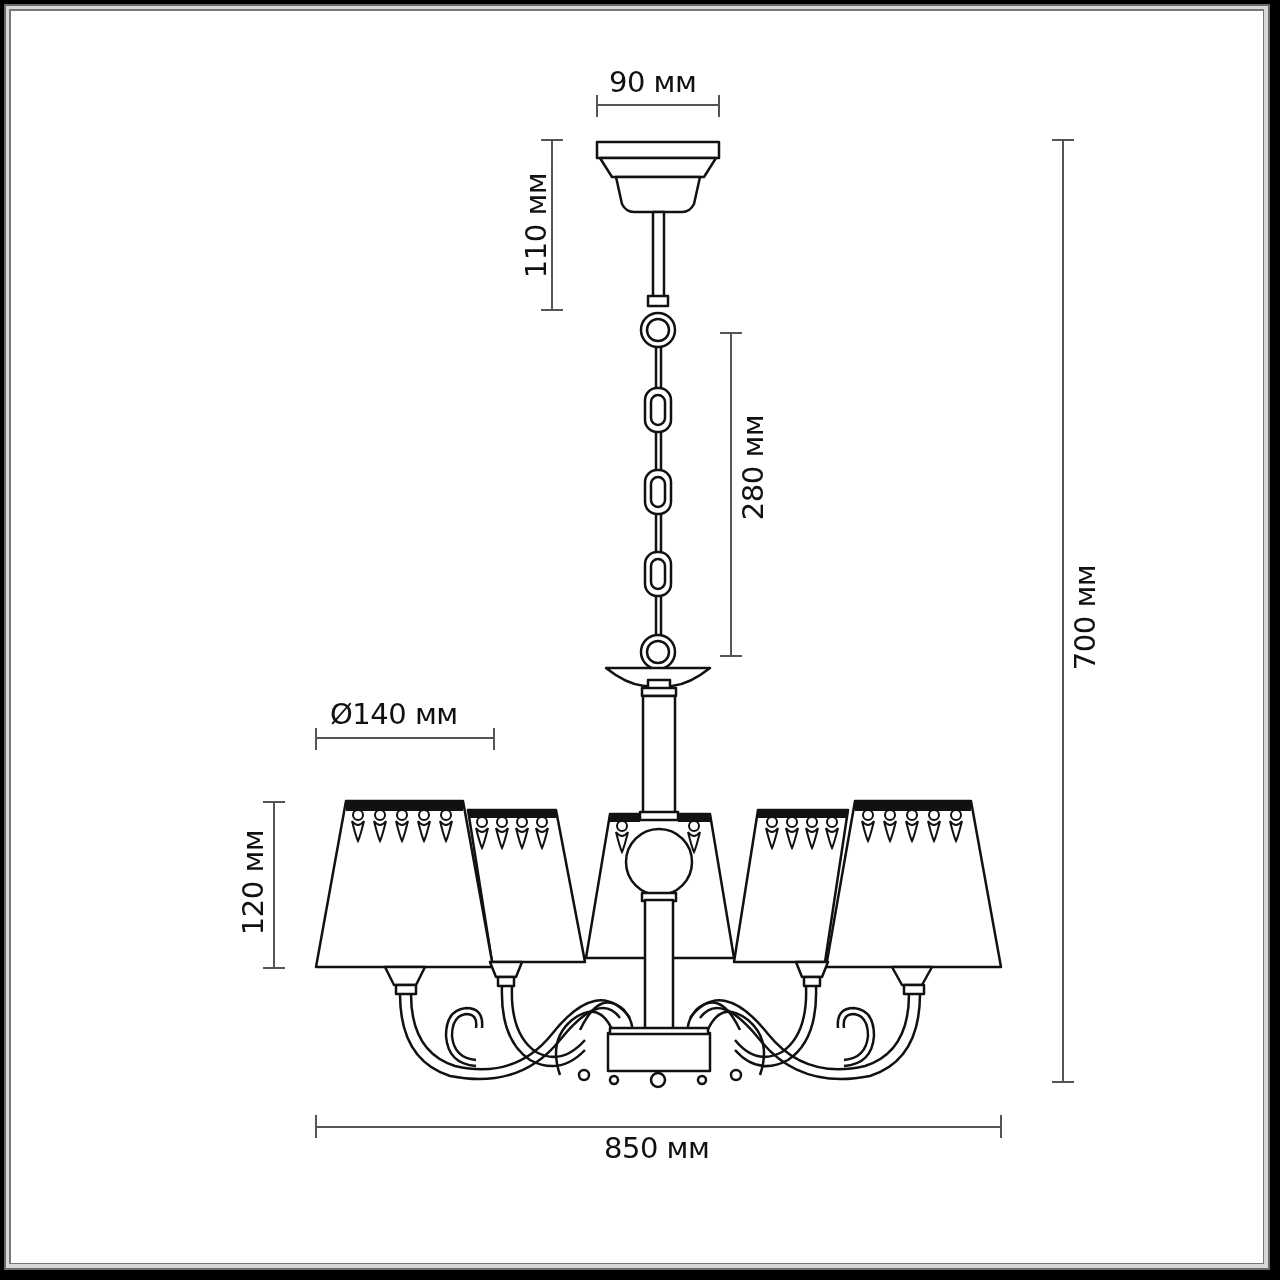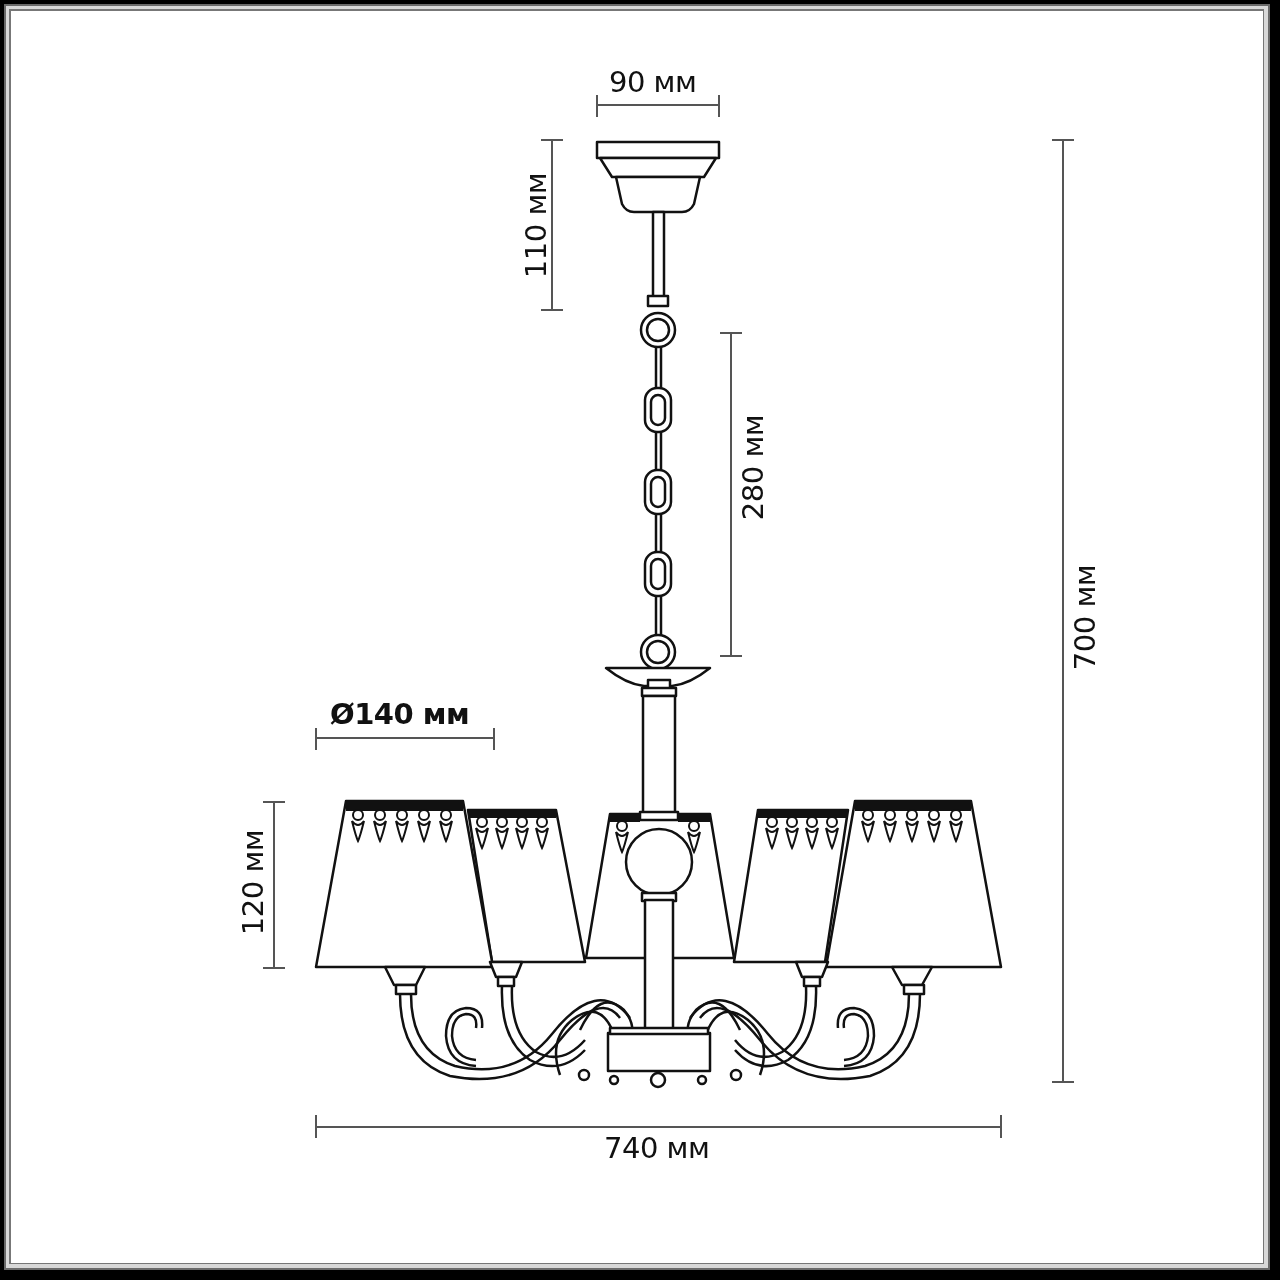--- a/index.html
+++ b/index.html
@@ -192,15 +192,15 @@
     <use href="#lace-unit" x="912" y="815"></use>
     <use href="#lace-unit" x="934" y="815"></use>
     <use href="#lace-unit" x="956" y="815"></use>
   </g>
 </svg>
 
 <div class="dim-label" style="left:609px; top:68px;">90 мм</div>
 <div class="dim-label rot" style="left:466px; top:211px; width:140px; text-align:center;">110 мм</div>
 <div class="dim-label rot" style="left:683px; top:453px; width:140px; text-align:center;">280 мм</div>
 <div class="dim-label rot" style="left:1015px; top:603px; width:140px; text-align:center;">700 мм</div>
-<div class="dim-label" style="left:330px; top:700px;font-weight:bold;">Ø140 мм</div>
+<div class="dim-label" style="left:330px; top:700px;">Ø140 мм</div>
 <div class="dim-label rot" style="left:183px; top:868px; width:140px; text-align:center;">120 мм</div>
-<div class="dim-label" style="left:604px; top:1134px;">740 мм</div>
+<div class="dim-label" style="left:604px; top:1134px;">850 мм</div>
 
 </body></html>

